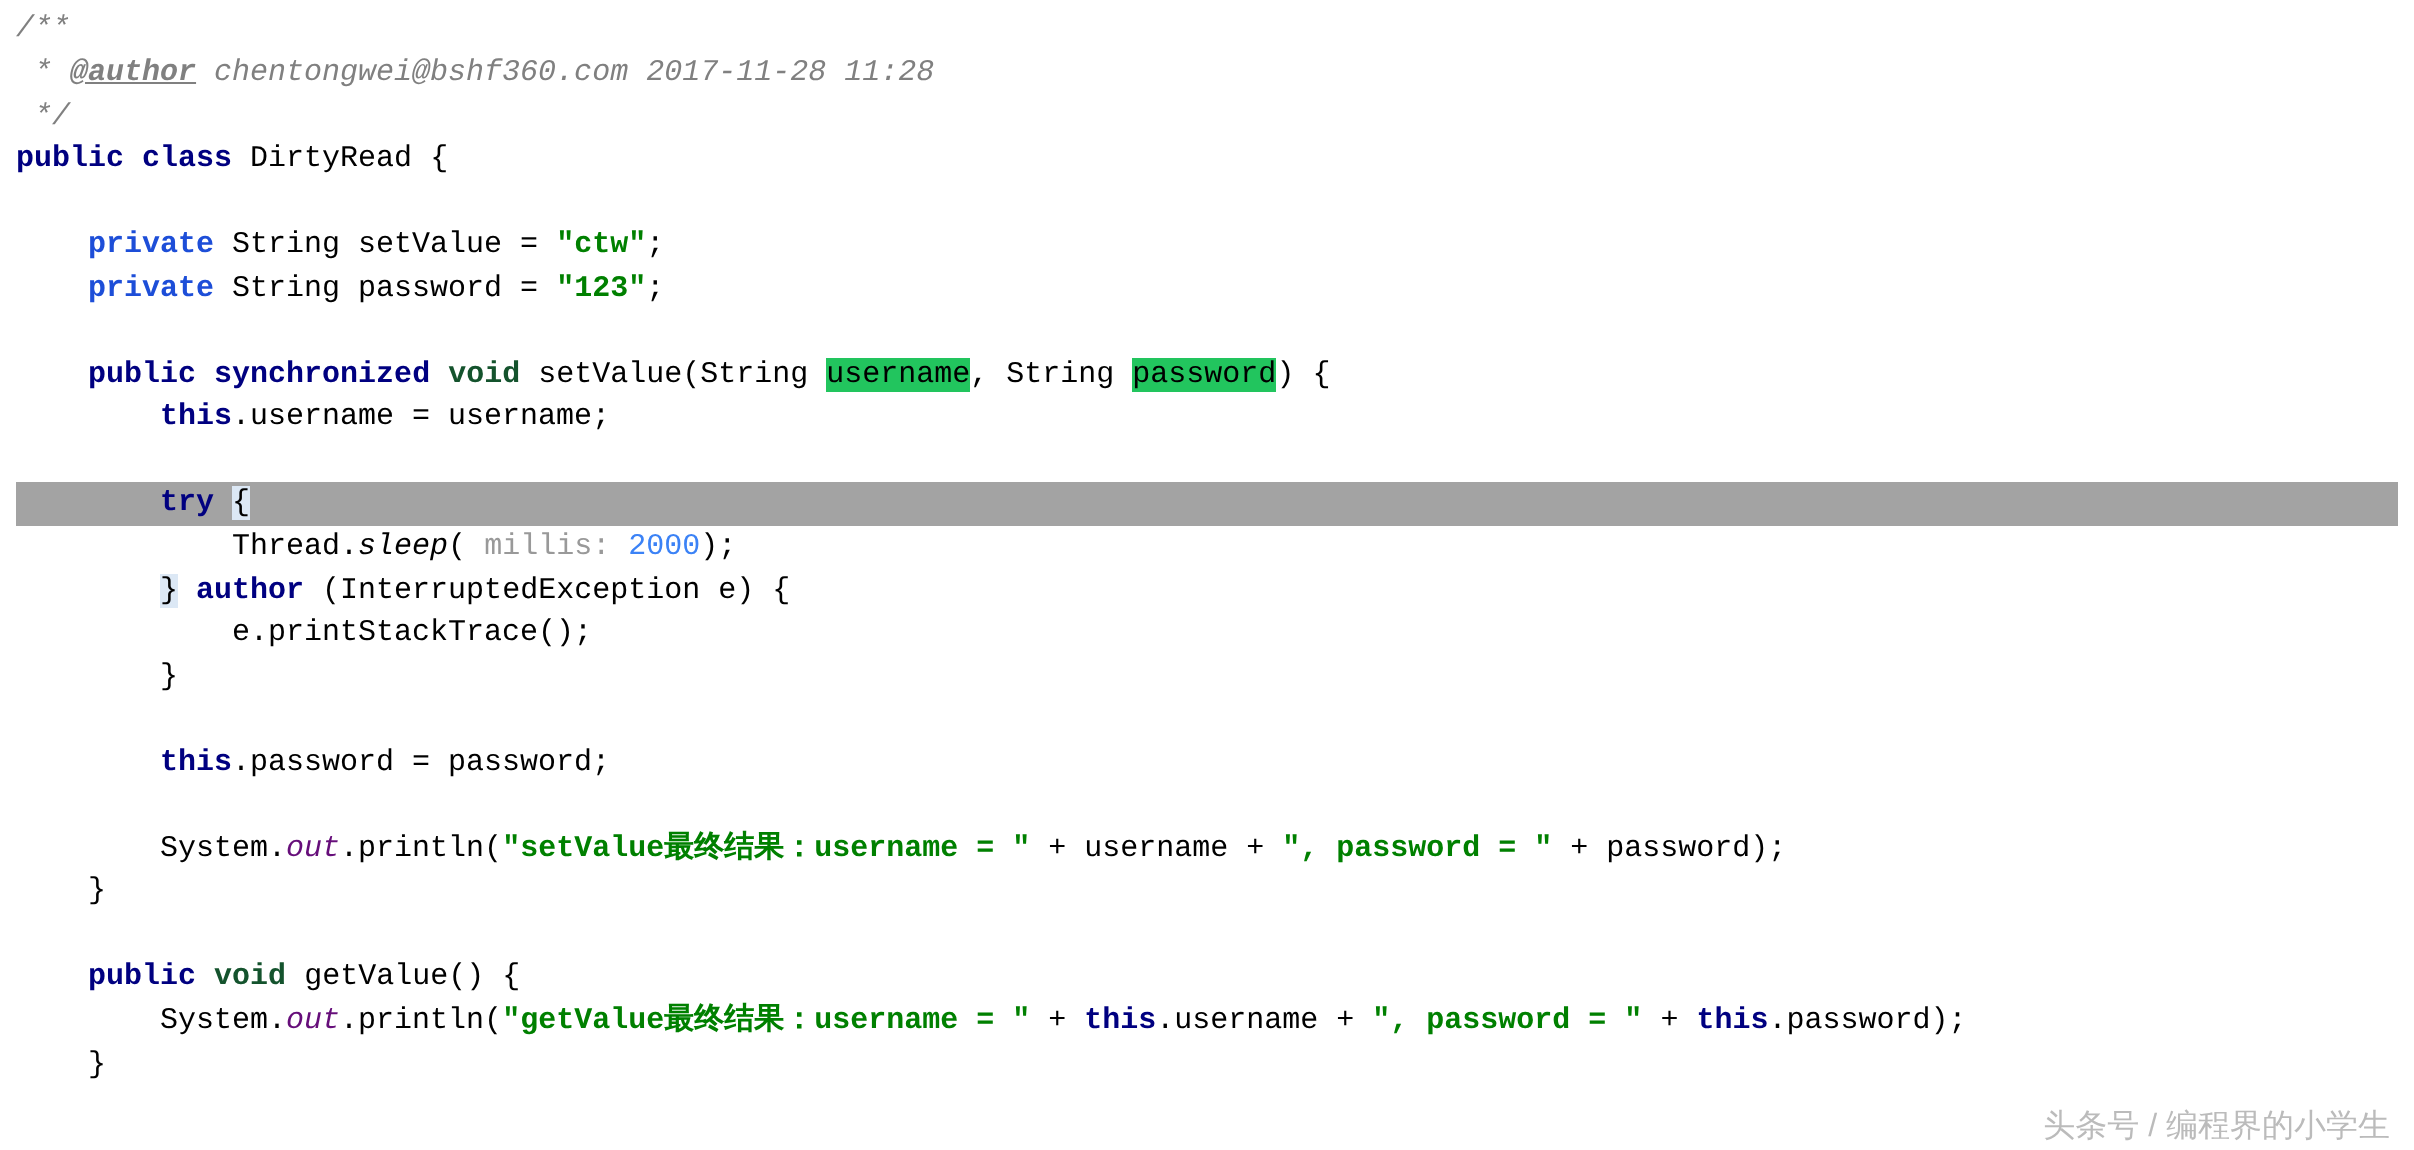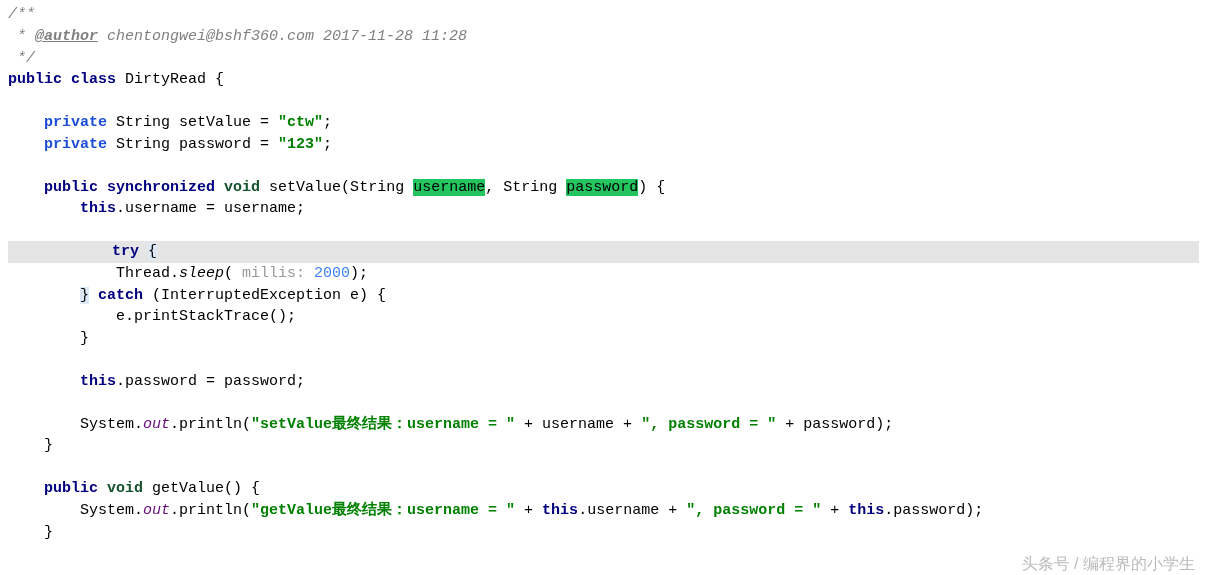--- a/index.html
+++ b/index.html
@@ -102,23 +102,23 @@
 <div class="code-line"><span class="kw-javadoc"> * </span><span class="kw-javadoc-tag">@author</span><span class="kw-javadoc"> chentongwei@bshf360.com 2017-11-28 11:28</span></div>
 <div class="code-line"><span class="kw-javadoc"> */</span></div>
 <div class="code-line"><span class="kw-public">public</span> <span class="kw-class">class</span><span> DirtyRead {</span></div>
 <div class="code-line"></div>
 <div class="code-line">    <span class="kw-private">private</span><span> String setValue = </span><span class="string">"ctw"</span><span>;</span></div>
 <div class="code-line">    <span class="kw-private">private</span><span> String password = </span><span class="string">"123"</span><span>;</span></div>
 <div class="code-line"></div>
 <div class="code-line">    <span class="kw-public">public</span> <span class="kw-synchronized">synchronized</span> <span class="kw-void">void</span><span> setValue(String </span><span class="param-highlight">username</span><span>, String </span><span class="param-highlight">password</span><span>) {</span></div>
 <div class="code-line">        <span class="kw-this">this</span><span>.username = username;</span></div>
 <div class="code-line"></div>
-<div class="code-line" style="background:#e5e5e5;padding-left:32px;">        <span class="kw-try">try</span> <span class="brace-highlight">{</span></div>
+<div class="code-line" style="background:#a3a3a3;">        <span class="kw-try">try</span> <span class="brace-highlight">{</span></div>
 <div class="code-line"><span>            Thread.</span><span class="static-method">sleep</span><span>( </span><span class="hint">millis: </span><span class="number">2000</span><span>);</span></div>
-<div class="code-line">        <span class="brace-highlight">}</span><span class="kw-try"> catch</span><span> (InterruptedException e) {</span></div>
+<div class="code-line">        <span class="brace-highlight">}</span><span class="kw-try"> author</span><span> (InterruptedException e) {</span></div>
 <div class="code-line">            e.printStackTrace();</div>
 <div class="code-line">        }</div>
 <div class="code-line"></div>
 <div class="code-line">        <span class="kw-this">this</span><span>.password = password;</span></div>
 <div class="code-line"></div>
 <div class="code-line"><span>        System.</span><span class="static-field">out</span><span>.println(</span><span class="string">"setValue最终结果：username = "</span><span> + username + </span><span class="string">", password = "</span><span> + password);</span></div>
 <div class="code-line">    }</div>
 <div class="code-line"></div>
 <div class="code-line">    <span class="kw-public">public</span> <span class="kw-void">void</span><span> getValue() {</span></div>
 <div class="code-line"><span>        System.</span><span class="static-field">out</span><span>.println(</span><span class="string">"getValue最终结果：username = "</span><span> + </span><span class="kw-this">this</span><span>.username + </span><span class="string">", password = "</span><span> + </span><span class="kw-this">this</span><span>.password);</span></div>

